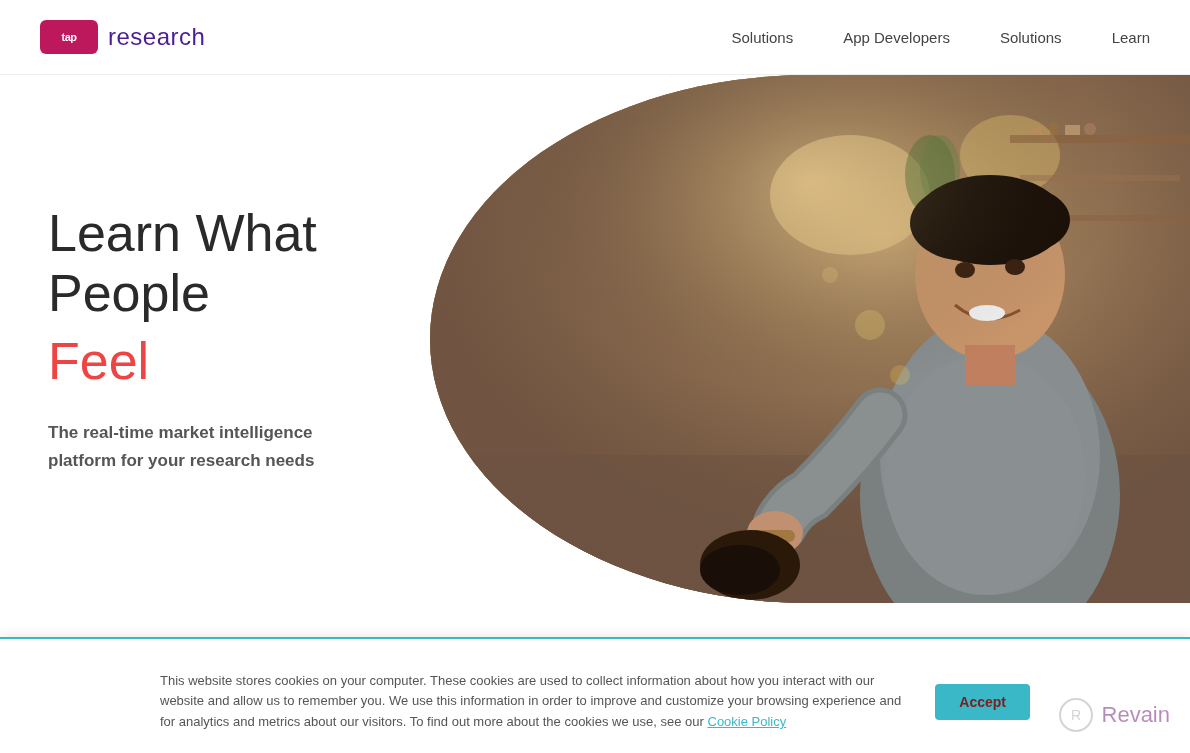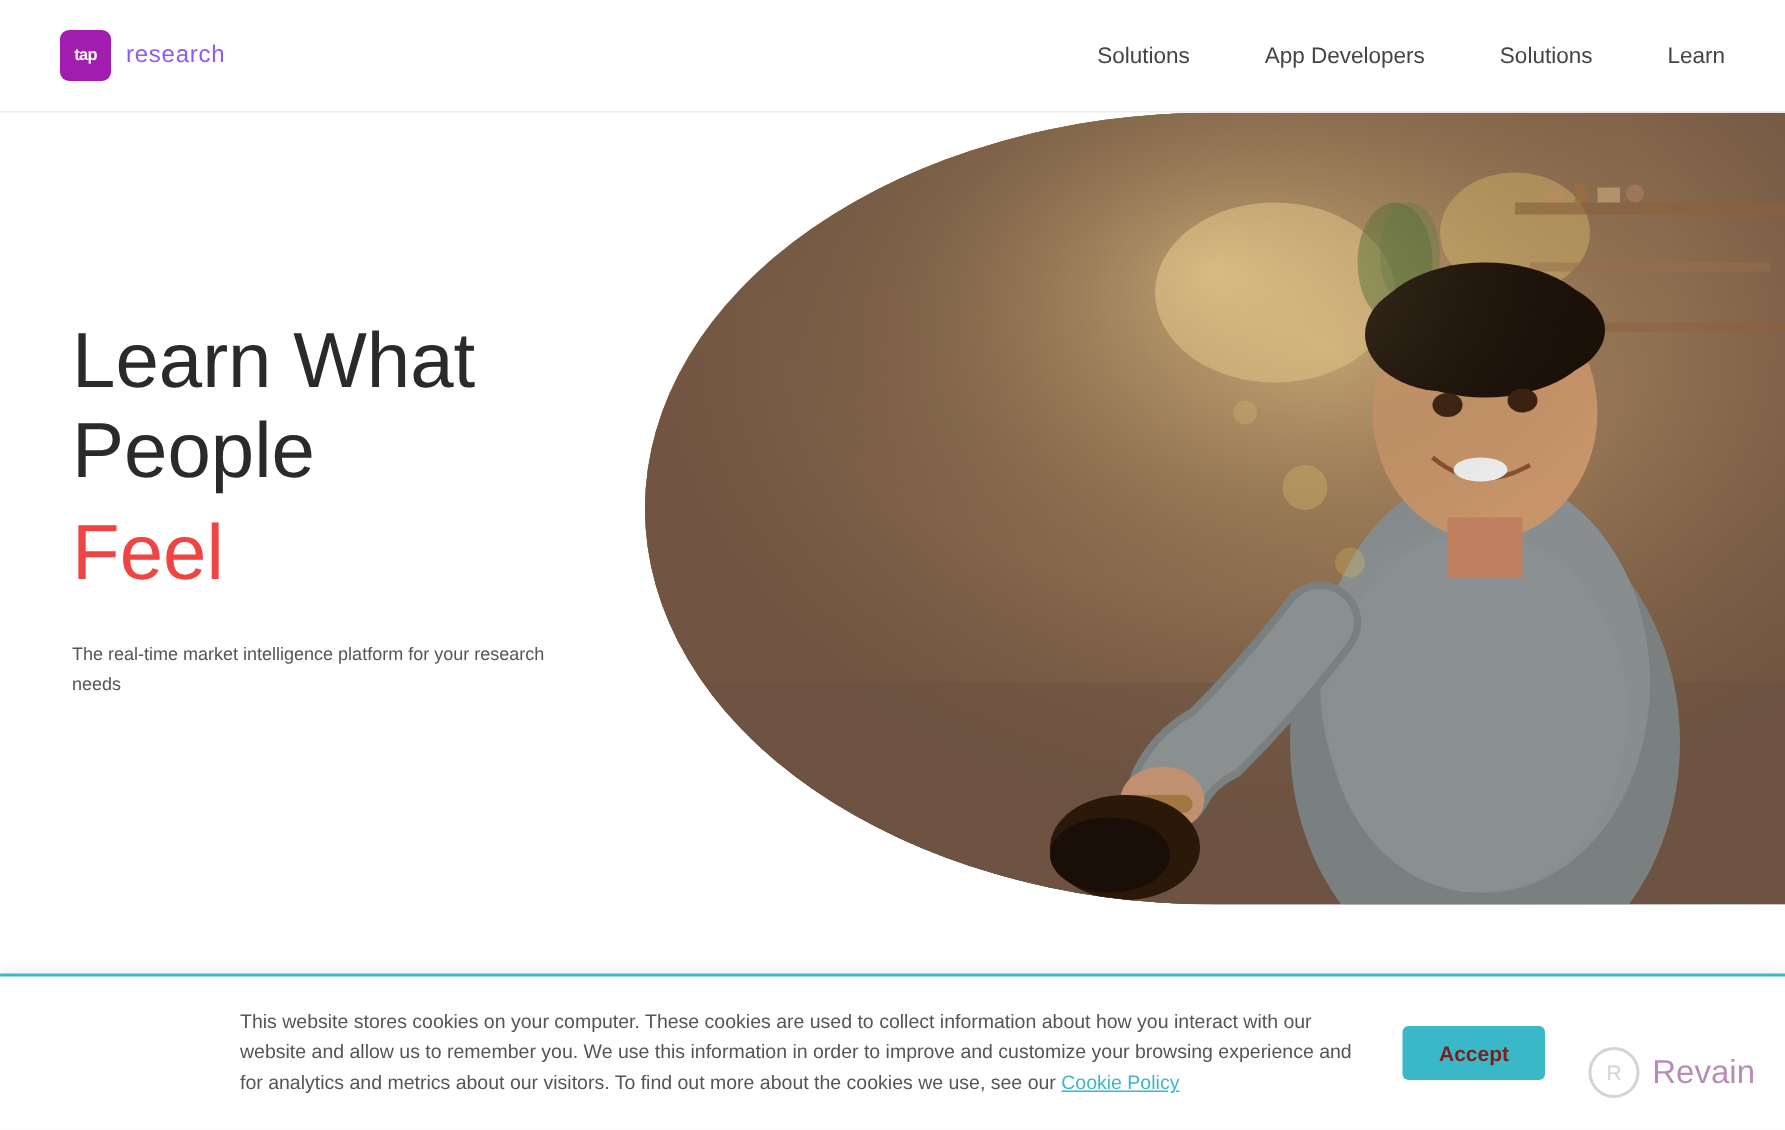--- a/index.html
+++ b/index.html
@@ -16,36 +16,36 @@
       border-bottom: 1px solid #eee;
       position: relative;
       z-index: 10;
     }
     .logo-area {
       display: flex;
       align-items: center;
       gap: 10px;
     }
     .logo-icon {
-      background: #a21caf;
+      background: #be185d;
       color: #fff;
       font-size: 11px;
       font-weight: 700;
-      width: 34px;
+      width: 58px;
       height: 34px;
       border-radius: 6px;
       display: flex;
       align-items: center;
       justify-content: center;
       letter-spacing: -0.5px;
     }
     .logo-text {
-      font-size: 16px;
+      font-size: 24px;
       font-weight: 400;
-      color: #8b5cf6;
+      color: #4c1d95;
       letter-spacing: 0.5px;
     }
     .nav-links {
       display: flex;
       align-items: center;
       gap: 50px;
     }
     .nav-link {
       font-size: 15px;
       color: #444;
@@ -89,24 +89,24 @@
     }
     .hero-title-accent {
       font-size: 52px;
       font-weight: 300;
       color: #ef4444;
       line-height: 1.15;
       display: block;
       margin-bottom: 28px;
     }
     .hero-subtitle {
-      font-size: 12px;
+      font-size: 17px;
       color: #555;
       line-height: 1.6;
-      font-weight: 400;
+      font-weight: 700;
     }
 
     
     .hero-image-container {
       position: absolute;
       right: 0;
       top: 0;
       width: 760px;
       height: 528px;
       overflow: hidden;
@@ -139,21 +139,21 @@
     }
 
     
     .cookie-banner {
       position: absolute;
       bottom: 0;
       left: 0;
       right: 0;
       background: #fff;
       border-top: 2px solid #3ab8c8;
-      padding: 20px 160px 20px 160px;
+      padding: 32px 160px 20px 160px;
       display: flex;
       align-items: center;
       justify-content: space-between;
       gap: 30px;
       z-index: 20;
       box-shadow: 0 -2px 10px rgba(0,0,0,0.08);
     }
     .cookie-text {
       font-size: 13px;
       color: #555;

